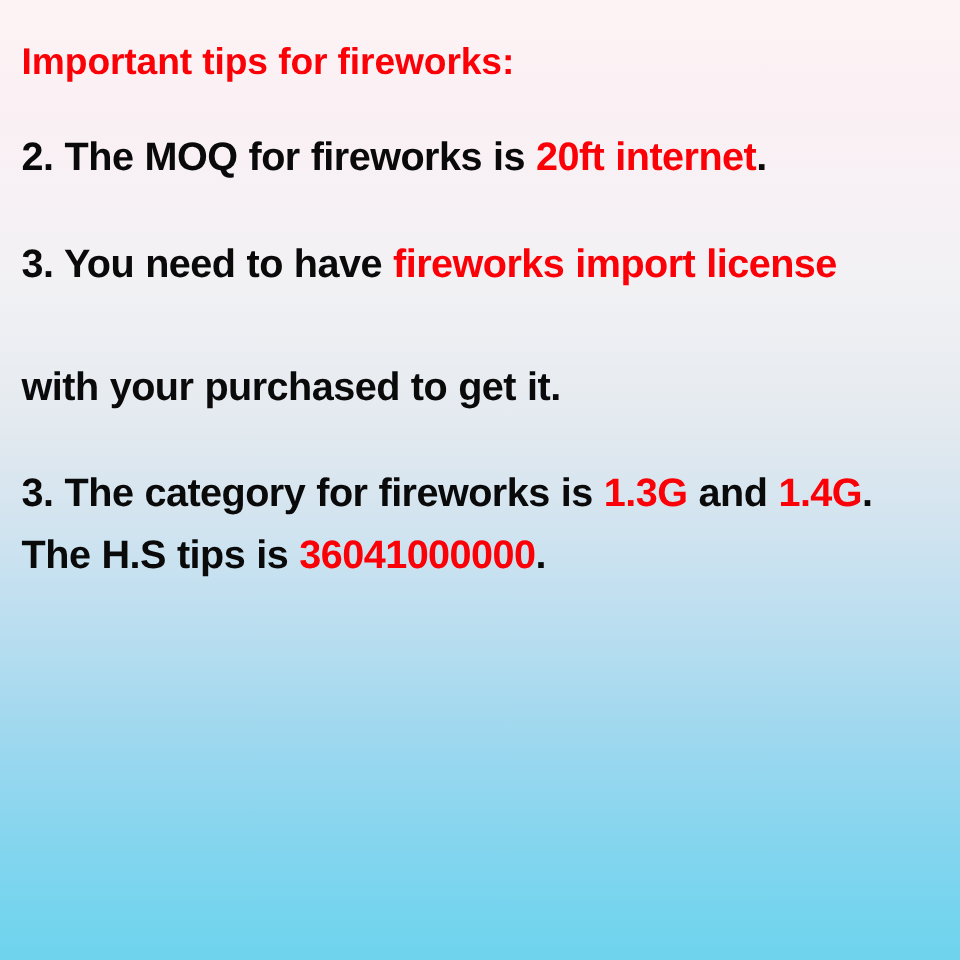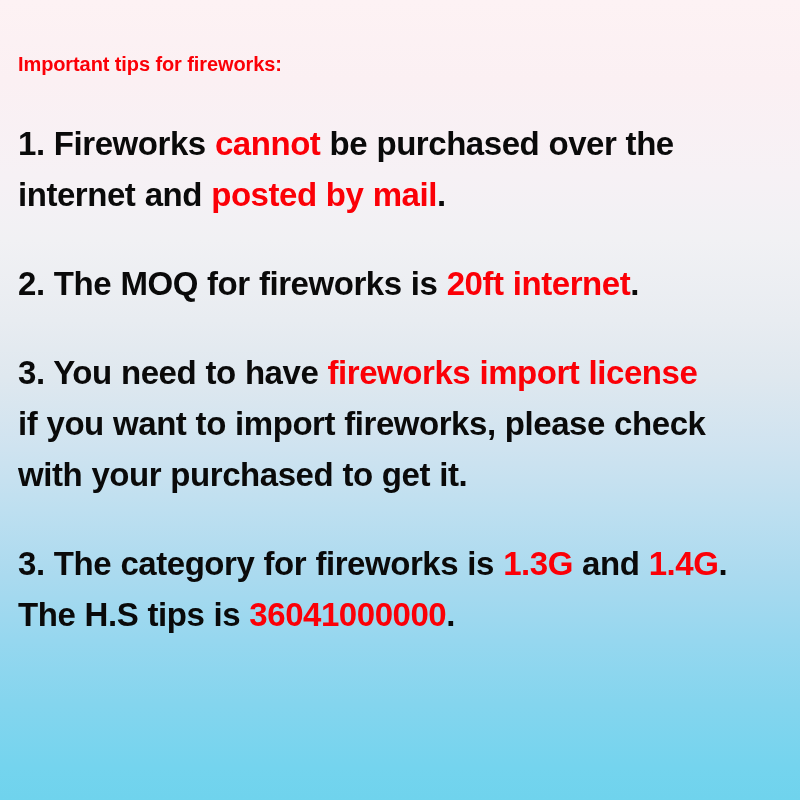--- a/index.html
+++ b/index.html
@@ -40,26 +40,26 @@
   }
 
   #content {
     position: absolute;
     left: 18px;
     top: 0;
     width: 770px;
   }
 
   .tips-title {
-    font-size: 20px;
+    font-size: 31px;
     font-weight: bold;
     color: #fb0007;
     line-height: 1;
     margin: 0;
-    padding-top: 54px;
+    padding-top: 36px;
     letter-spacing: -0.1px;
     white-space: nowrap;
   }
 
   .tip-list {
     list-style: none;
     margin: 0;
     padding: 0;
   }
 
@@ -82,20 +82,19 @@
 </style>
 </head>
 <body>
 
 <div id="notice-card">
   <div id="content">
 
     <h1 class="tips-title">Important tips for fireworks:</h1>
 
     <ol class="tip-list" id="tip-list">
-        <li class="tip-item first"><span class="seg black">1. Fireworks </span><span class="seg red">cannot</span><span class="seg black"> be purchased over the</span><br><span class="seg black">internet and </span><span class="seg red">posted by mail</span><span class="seg black">.</span></li>
         <li class="tip-item gap"><span class="seg black">2. The MOQ for fireworks is </span><span class="seg red">20ft internet</span><span class="seg black">.</span></li>
-        <li class="tip-item gap"><span class="seg black">3. You need to have </span><span class="seg red">fireworks import license</span><br><span class="seg black">if you want to import fireworks, please check</span><br><span class="seg black">with your purchased to get it.</span></li>
+        <li class="tip-item gap"><span class="seg black">3. You need to have </span><span class="seg red">fireworks import license</span><br><br><span class="seg black">with your purchased to get it.</span></li>
         <li class="tip-item gap"><span class="seg black">3. The category for fireworks is </span><span class="seg red">1.3G</span><span class="seg black"> and </span><span class="seg red">1.4G</span><span class="seg black">.</span><br><span class="seg black">The H.S tips is </span><span class="seg red">36041000000</span><span class="seg black">.</span></li>
       </ol>
 
   </div>
 </div>
 
 </body></html>

